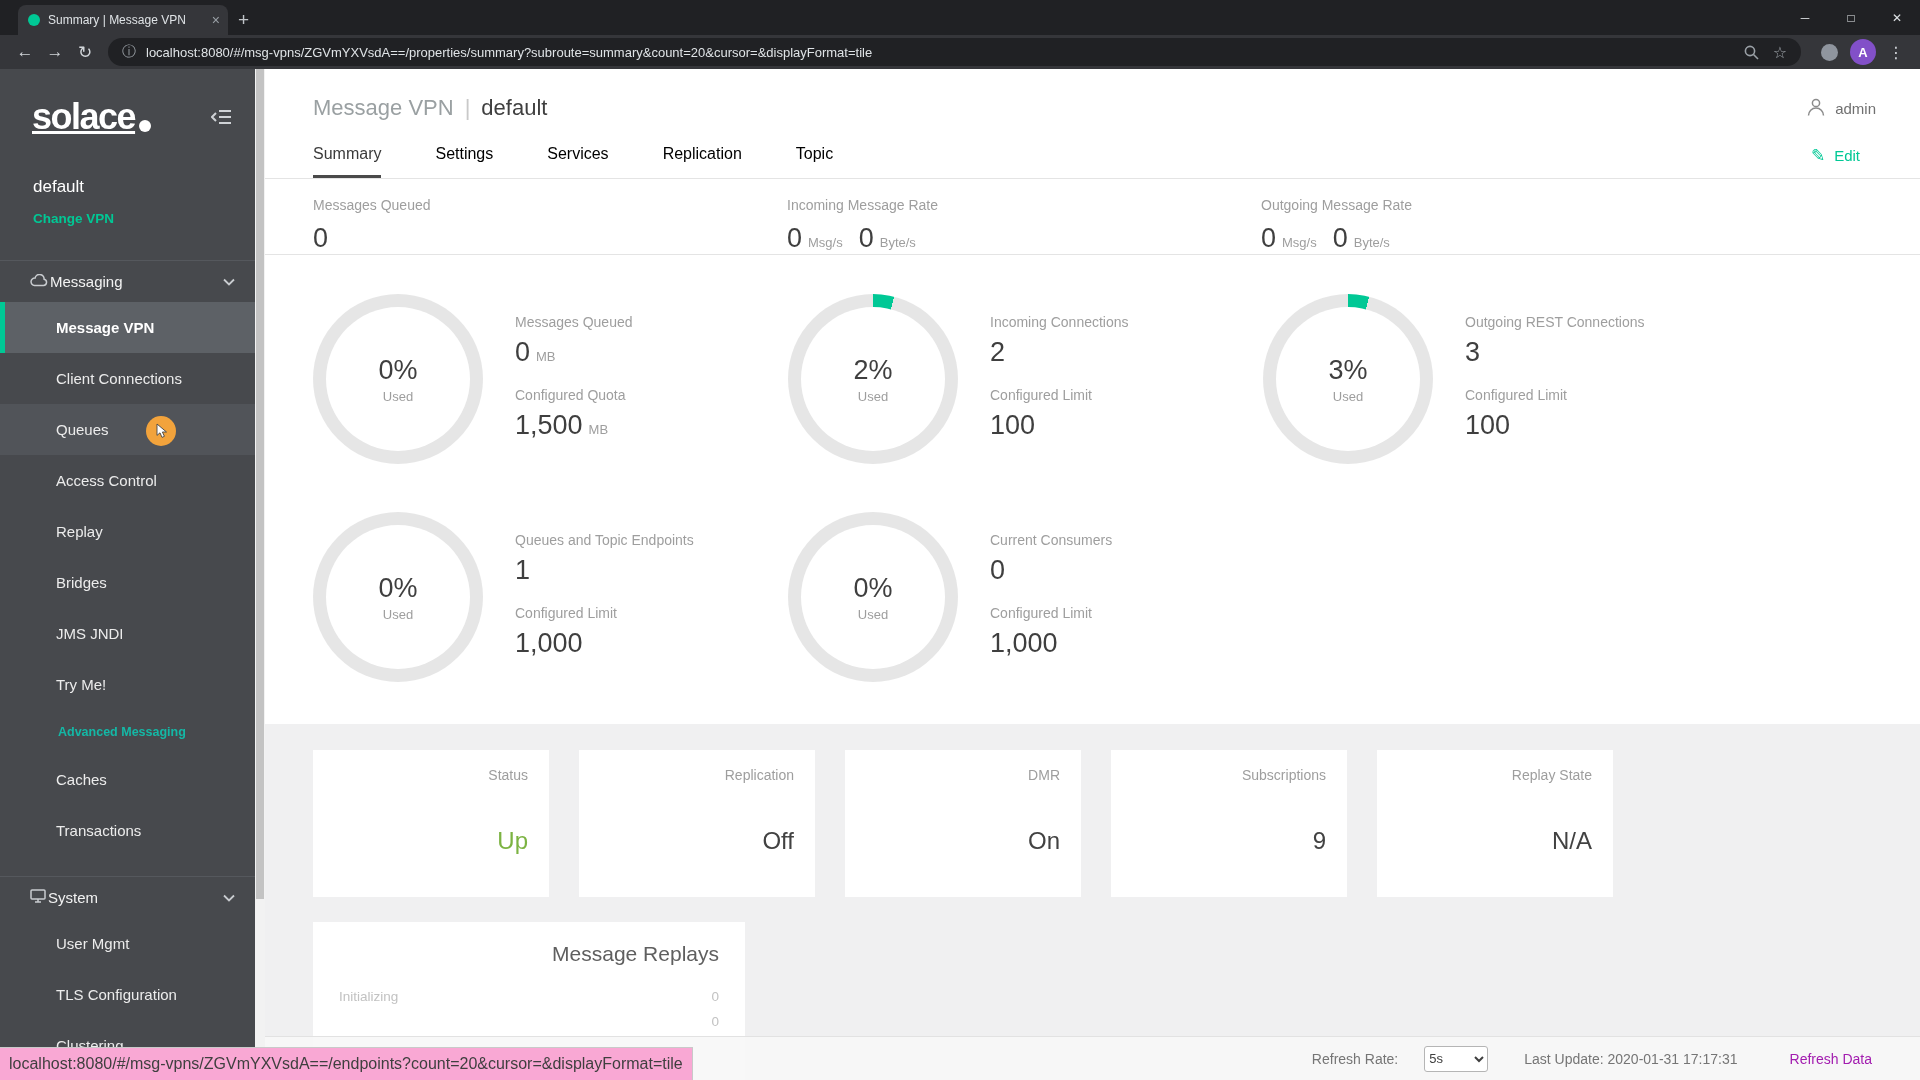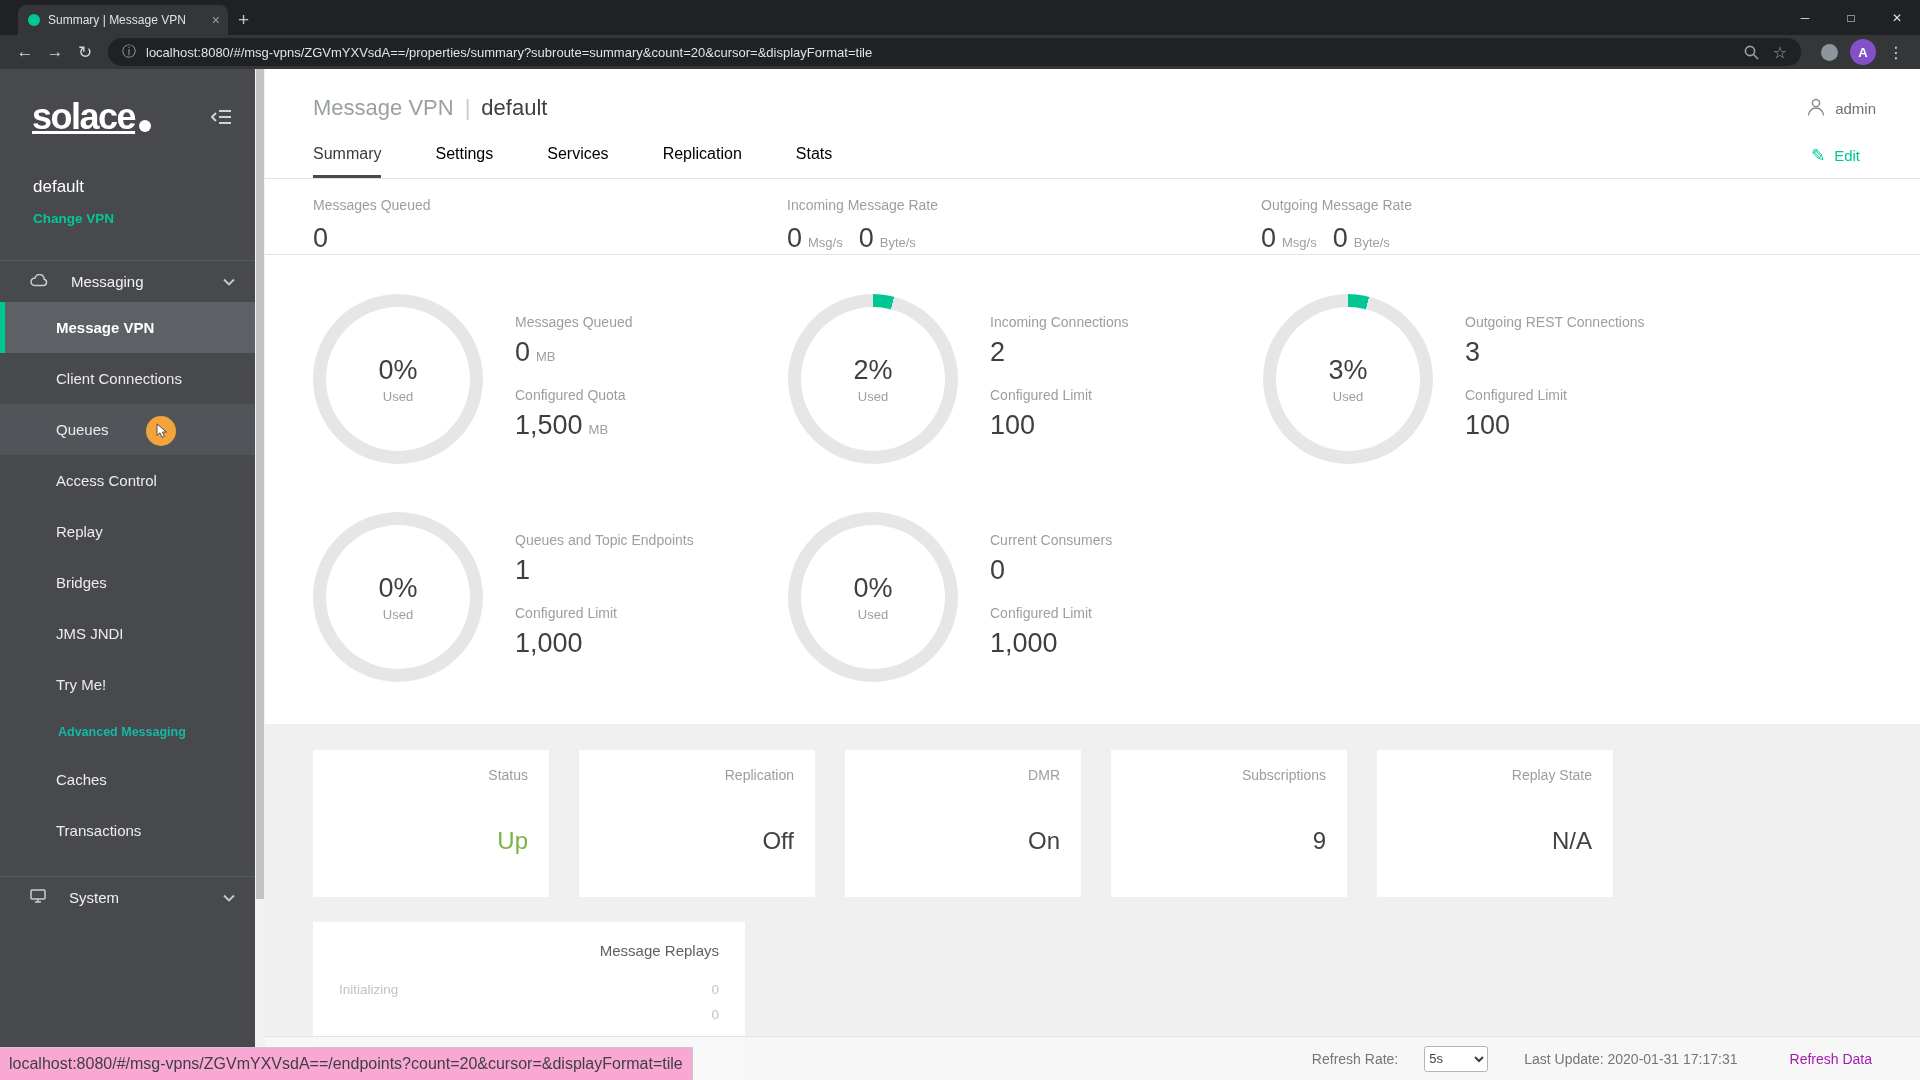--- a/index.html
+++ b/index.html
@@ -31,21 +31,21 @@
   .side-scroll { width:10px; background:#f2f2f2; position:relative; flex-shrink:0; }
   .side-scroll .thumb { position:absolute; top:0; left:1px; width:8px; height:830px; background:#c3c3c3; cursor:pointer; }
 
   
   .logo-row { display:flex; align-items:center; justify-content:space-between; padding:30px 22px 0 32px; }
   .logo { font-size:36px; font-weight:bold; letter-spacing:-1.5px; color:#fff; line-height:1; display:flex; align-items:flex-end; cursor:pointer;text-decoration:underline; }
   .logo-dot { display:inline-block; width:12px; height:12px; border-radius:50%; background:#fff; margin:0 0 3px 4px; }
   .collapse { cursor:pointer; display:flex; }
   .vpn-name { margin:42px 0 0 33px; font-size:17px; color:#fff; }
   .change-vpn { display:block; margin:14px 0 34px 33px; font-size:13.5px; font-weight:bold; color:#00c895; cursor:pointer; text-decoration:none; }
-  .section-header { display:flex; align-items:center; height:42px; padding:0 20px 0 30px; border-top:1px solid #55585d; color:#f2f2f2; font-size:15px; gap:23px; cursor:pointer; }
+  .section-header { display:flex; align-items:center; height:42px; padding:0 20px 0 30px; border-top:1px solid #55585d; color:#f2f2f2; font-size:15px; gap:2px; cursor:pointer; }
   .section-header.system { margin-top:20px; }
   .chev { margin-left:auto; display:flex; }
   .item { height:51px; line-height:51px; padding-left:56px; font-size:15px; color:#ececec; position:relative; cursor:pointer; white-space:nowrap; }
   .item.active { background:#5d6166; border-left:5px solid #00c895; padding-left:51px; font-weight:bold; color:#fff; }
   .item.hovered { background:#515459; }
   .item.subheader { height:44px; line-height:44px; font-size:12.5px; font-weight:bold; color:#14b8a6; padding-left:58px; cursor:default; }
   .click-ind { position:absolute; left:146px; top:12px; width:30px; height:30px; border-radius:50%; background:#f2a33c; display:flex; align-items:center; justify-content:center; }
 
   
   .content { flex:1; background:#fff; position:relative; overflow:hidden; display:flex; flex-direction:column; }
@@ -84,21 +84,21 @@
   .g-value.last { margin-bottom:0; }
   .g-unit { font-size:13px; color:#9e9e9e; margin-left:6px; }
 
   .gray-section { background:#f0f0f1; flex:1; padding:26px 48px 0; margin-top:42px; }
   .tiles { display:flex; gap:30px; }
   .tile { width:236px; height:147px; background:#fff; padding:17px 21px; display:flex; flex-direction:column; align-items:flex-end; }
   .tile-label { font-size:14px; color:#9e9e9e; }
   .tile-value { font-size:24px; margin-top:44px; color:#424242; }
 
   .replays { width:432px; background:#fff; margin-top:25px; padding:20px 26px; height:180px; }
-  .replays-title { text-align:right; font-size:15px; color:#5f5f5f; margin-bottom:18px; }
+  .replays-title { text-align:right; font-size:21px; color:#5f5f5f; margin-bottom:18px; }
   .replay-row { display:flex; justify-content:space-between; font-size:13.5px; color:#c2c2c2; padding:5px 0; }
 
   .footerbar { position:absolute; left:0; right:0; bottom:0; height:44px; background:rgba(247,247,247,0.93); border-top:1px solid #e2e2e2; display:flex; align-items:center; justify-content:flex-end; padding-right:48px; font-size:14px; color:#757575; z-index:5; }
   .rate-select { margin-left:26px; width:64px; height:26px; font-size:13px; color:#3f3f3f; border:1px solid #b5b5b5; border-radius:3px; background:#fff; }
   .last-update { margin-left:36px; }
   .refresh-link { margin-left:52px; color:#a21caf; cursor:pointer; }
 
   .status-tooltip { position:absolute; left:0; bottom:0; background:#f9a8d4; border:1px solid #c9c9c9; border-left:none; border-bottom:none; padding:7px 9px; font-size:16px; color:#3f3f3f; z-index:30; white-space:nowrap; }
 </style>
 </head>
@@ -200,20 +200,25 @@
               <path d="M5 13h6M8 10v3" stroke="#c9ccd0" stroke-width="1.5"></path>
             </svg>
         </span>
         <span>System</span>
         <span class="chev">
           <svg width="12" height="8" viewBox="0 0 12 8">
               <path d="M1 1.5l5 5 5-5" fill="none" stroke="#c9ccd0" stroke-width="1.8"></path>
             </svg>
         </span>
       </div>
+      <nav>
+        <div class="item"><span>User Mgmt</span></div>
+        <div class="item"><span>TLS Configuration</span></div>
+        <div class="item"><span>Clustering</span></div>
+      </nav>
     </aside>
 
     <div class="side-scroll">
         <div class="thumb"></div>
       </div>
 
     <main class="content">
 
       <div class="content-header">
         <span class="t-prefix">Message VPN</span>
@@ -228,21 +233,21 @@
           </span>
           <span>admin</span>
         </span>
       </div>
 
       <div class="tabs-row">
         <span class="tab-item active">Summary</span>
         <span class="tab-item">Settings</span>
         <span class="tab-item">Services</span>
         <span class="tab-item">Replication</span>
-        <span class="tab-item">Stats</span>
+        <span class="tab-item">Topic</span>
         <span class="edit-btn">
           <span class="pencil">✎</span>
           <span>Edit</span>
         </span>
       </div>
 
       <div class="stats-row">
         <div class="stat-col">
           <div class="stat-label">Messages Queued</div>
           <div class="stat-values">

